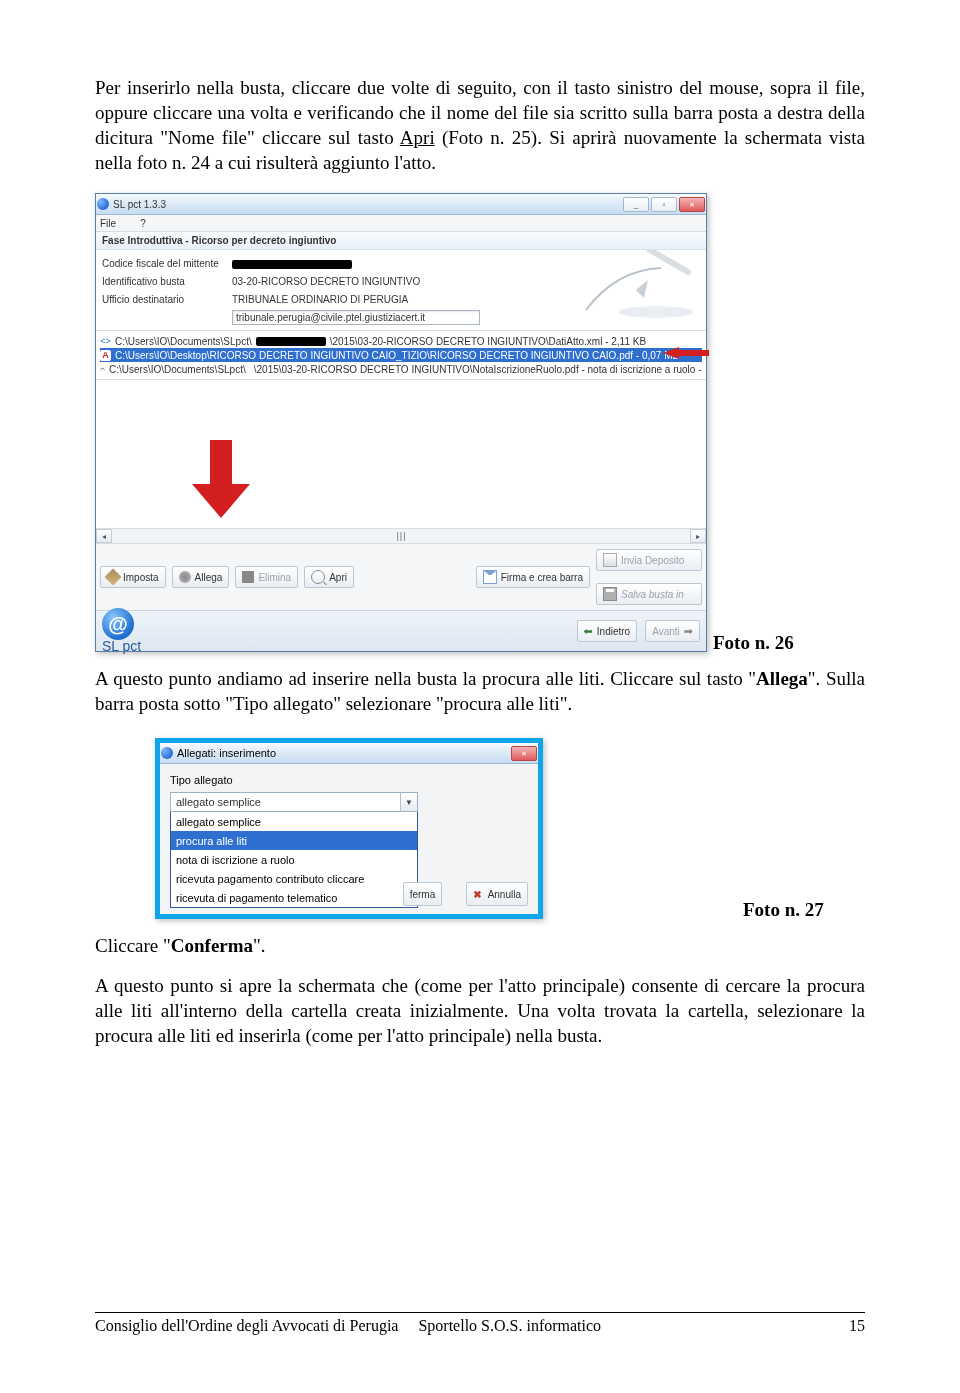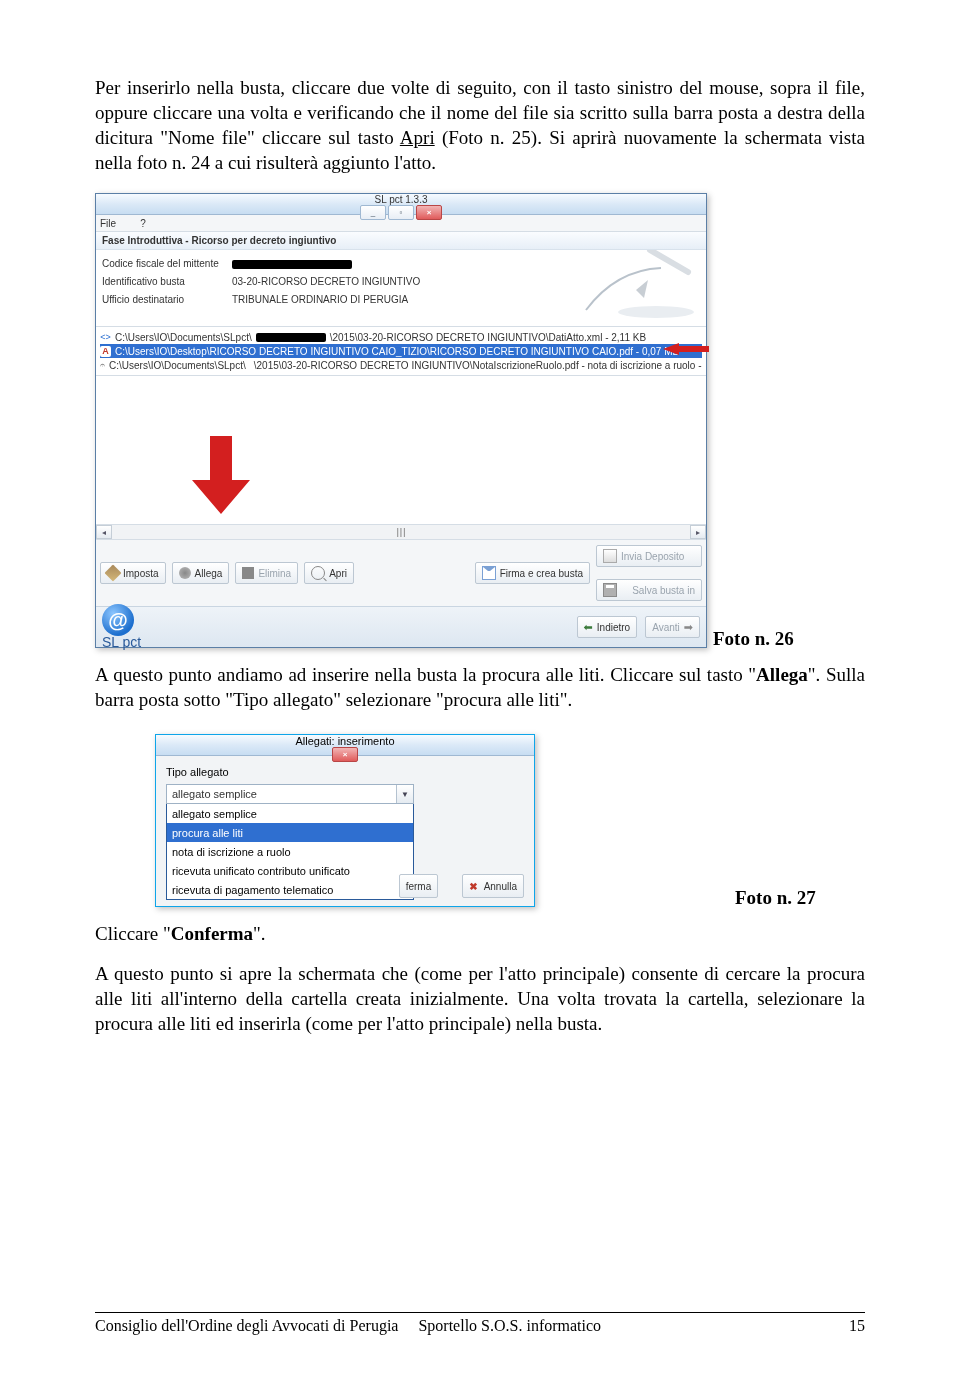--- a/index.html
+++ b/index.html
@@ -28,21 +28,21 @@
     color: #333;
     box-shadow: 2px 2px 6px rgba(0,0,0,.25);
     position: relative;
     margin-top: 4px;
     margin-bottom: 2px;
   }
   .titlebar {
     height: 20px;
     background: linear-gradient(#f7fbff,#dbe9f7 50%,#c7ddf2);
     border-bottom: 1px solid #9fb8d2;
-    display: flex; align-items: center; padding: 0 1px; flex-direction: column;
+    display: flex; align-items: center; padding: 0 1px;
   }
   .titlebar .app-icon {
     width: 12px; height: 12px; margin-right: 4px; position: relative;
   }
   .titlebar .app-icon::before {
     content: ""; position: absolute; inset: 0; border-radius: 50%;
     background: radial-gradient(circle at 30% 30%, #7db6ff, #2b6fd2 70%);
   }
   .titlebar .title-text { flex: 1; }
   .win-btns { display: flex; gap: 2px; }
@@ -101,21 +101,21 @@
     background: radial-gradient(circle at 35% 30%, #8cc6ff, #1d6fce 70%);
     display: flex; align-items: center; justify-content: center;
     color: #fff; font-size: 20px; font-weight: bold;
   }
   .at-label { font-size: 14px; color: #2a5a9a; margin-top: -2px; }
   .nav-spacer { flex: 1; }
 
   
   .dialog {
     width: 378px; margin-left: 60px; margin-top: 8px; margin-bottom: 2px;
-    border: 1px solid #0ea5e9; background: #f2f4f6;
+    border: 5px solid #0ea5e9; background: #f2f4f6;
     font-family: Tahoma, Arial, sans-serif; font-size: 11px;
     box-shadow: 2px 2px 6px rgba(0,0,0,.25);
   }
   .dialog .titlebar { height: 20px; }
   .dlg-body { padding: 10px 10px 6px 10px; }
   .dlg-label { margin-bottom: 6px; }
   .combo {
     border: 1px solid #9fb2c5; background: #fff; height: 18px;
     display: flex; align-items: center; position: relative; margin-bottom: 0;
   }
@@ -196,20 +196,26 @@
           <span class="val"><span class="redact" style="width:120px"></span></span>
         </div>
         <div class="form-row">
           <span class="lbl">Identificativo busta</span>
           <span class="val">03-20-RICORSO DECRETO INGIUNTIVO</span>
         </div>
         <div class="form-row">
           <span class="lbl">Ufficio destinatario</span>
           <span class="val">TRIBUNALE ORDINARIO DI PERUGIA</span>
         </div>
+        <div class="form-row">
+          <span class="lbl"></span>
+          <span class="val">
+            <span class="email-box">tribunale.perugia@civile.ptel.giustiziacert.it</span>
+          </span>
+        </div>
       </div>
       <div class="pen-illu">
         <svg viewBox="0 0 130 76">
           <path d="M10 60 Q40 20 85 18" stroke="#b9c2cb" stroke-width="2" fill="none"></path>
           <rect x="68" y="8" width="50" height="6" rx="3" fill="#d9dee3" transform="rotate(30 93 11)"></rect>
           <polygon points="60,40 72,30 68,48" fill="#c8ced4"></polygon>
           <ellipse cx="80" cy="62" rx="38" ry="6" fill="#e9edf1"></ellipse>
         </svg>
       </div>
     </div>
@@ -263,28 +269,28 @@
           <span class="ico ico-dash"></span>
           <span>Elimina</span>
         </div>
       <div class="btn">
           <span class="ico ico-mag"></span>
           <span>Apri</span>
         </div>
       <div class="spacer"></div>
       <div class="btn">
           <span class="ico ico-env"></span>
-          <span>Firma e crea busta</span>
+          <span>Firma e crea barra</span>
         </div>
       <div class="rightcol">
         <div class="btn disabled" style="width:92px;justify-content:flex-start;">
             <span class="ico ico-box"></span>
             <span>Invia Deposito</span>
           </div>
-        <div class="btn disabled" style="width:92px;justify-content:space-between;">
+        <div class="btn disabled" style="width:92px;justify-content:flex-start;font-style:italic;">
             <span class="ico ico-save"></span>
             <span>Salva busta in</span>
           </div>
       </div>
     </div>
     <div class="footer-nav">
       <div style="text-align:center">
         <div class="at-icon">@</div>
         <div class="at-label">SL pct</div>
       </div>
@@ -320,21 +326,21 @@
     <div class="dlg-body">
       <div class="dlg-label">Tipo allegato</div>
       <div class="combo" style="width:246px">
         <span class="sel-text">allegato semplice</span>
         <span class="arrow">▼</span>
       </div>
       <div class="dropdown">
         <div class="dd-item">allegato semplice</div>
         <div class="dd-item sel">procura alle liti</div>
         <div class="dd-item">nota di iscrizione a ruolo</div>
-        <div class="dd-item">ricevuta unificato contributo unificato</div>
+        <div class="dd-item">ricevuta pagamento contributo cliccare</div>
         <div class="dd-item">ricevuta di pagamento telematico</div>
       </div>
       <div class="dlg-btns">
         <div class="btn" style="height:22px">
             <span>ferma</span>
           </div>
         <div class="btn" style="height:22px">
             <span class="x-red">✖</span>
             <span>Annulla</span>
           </div>

